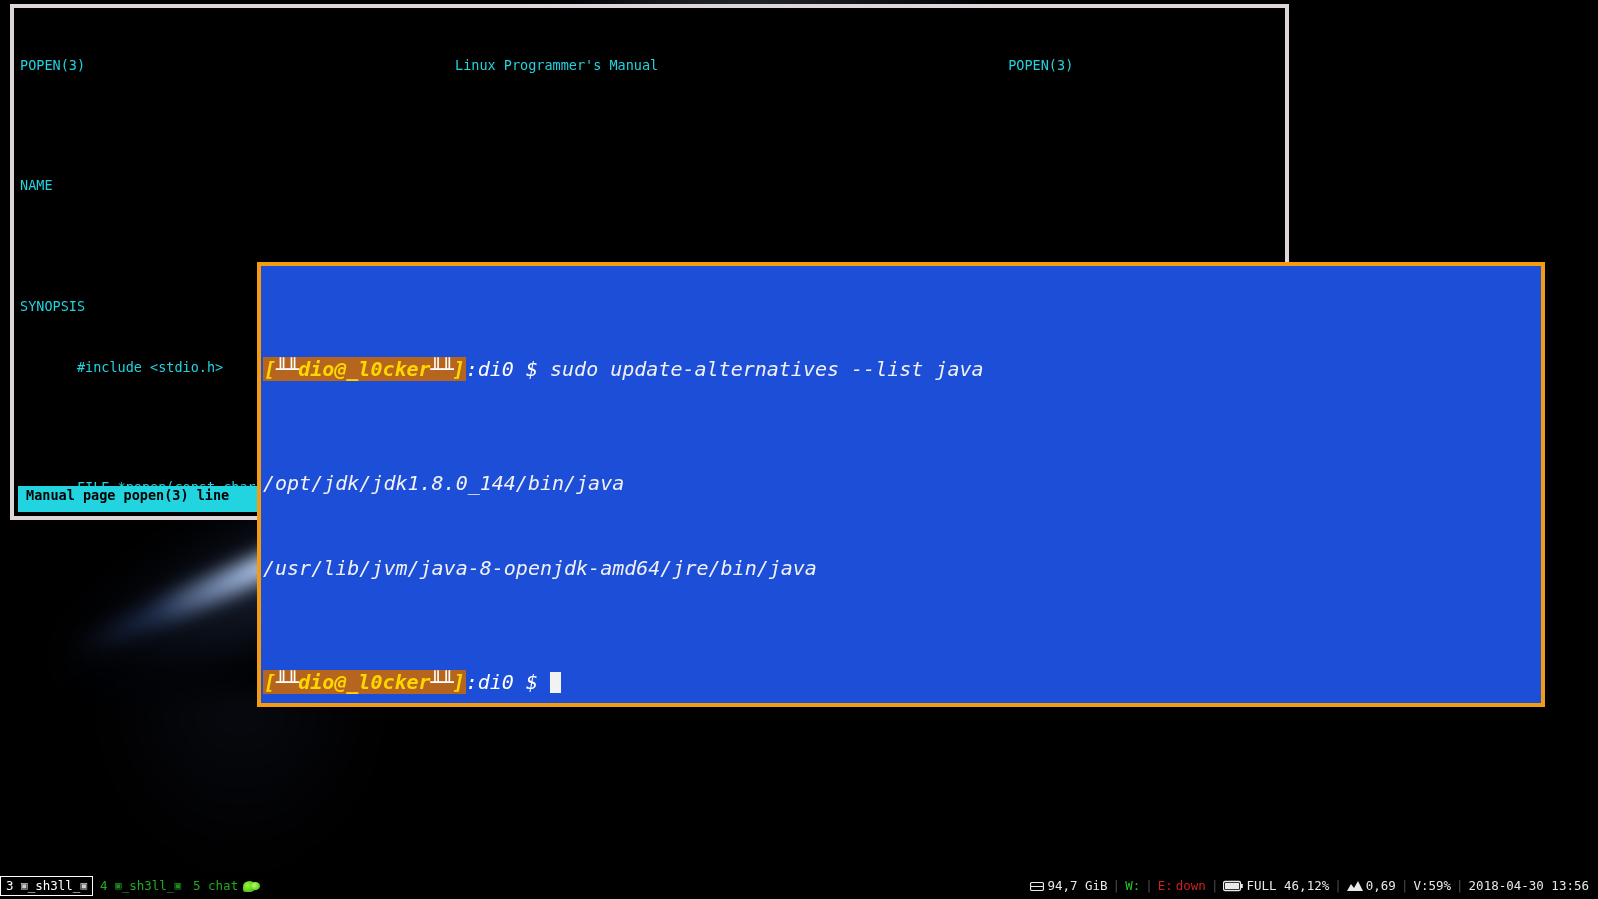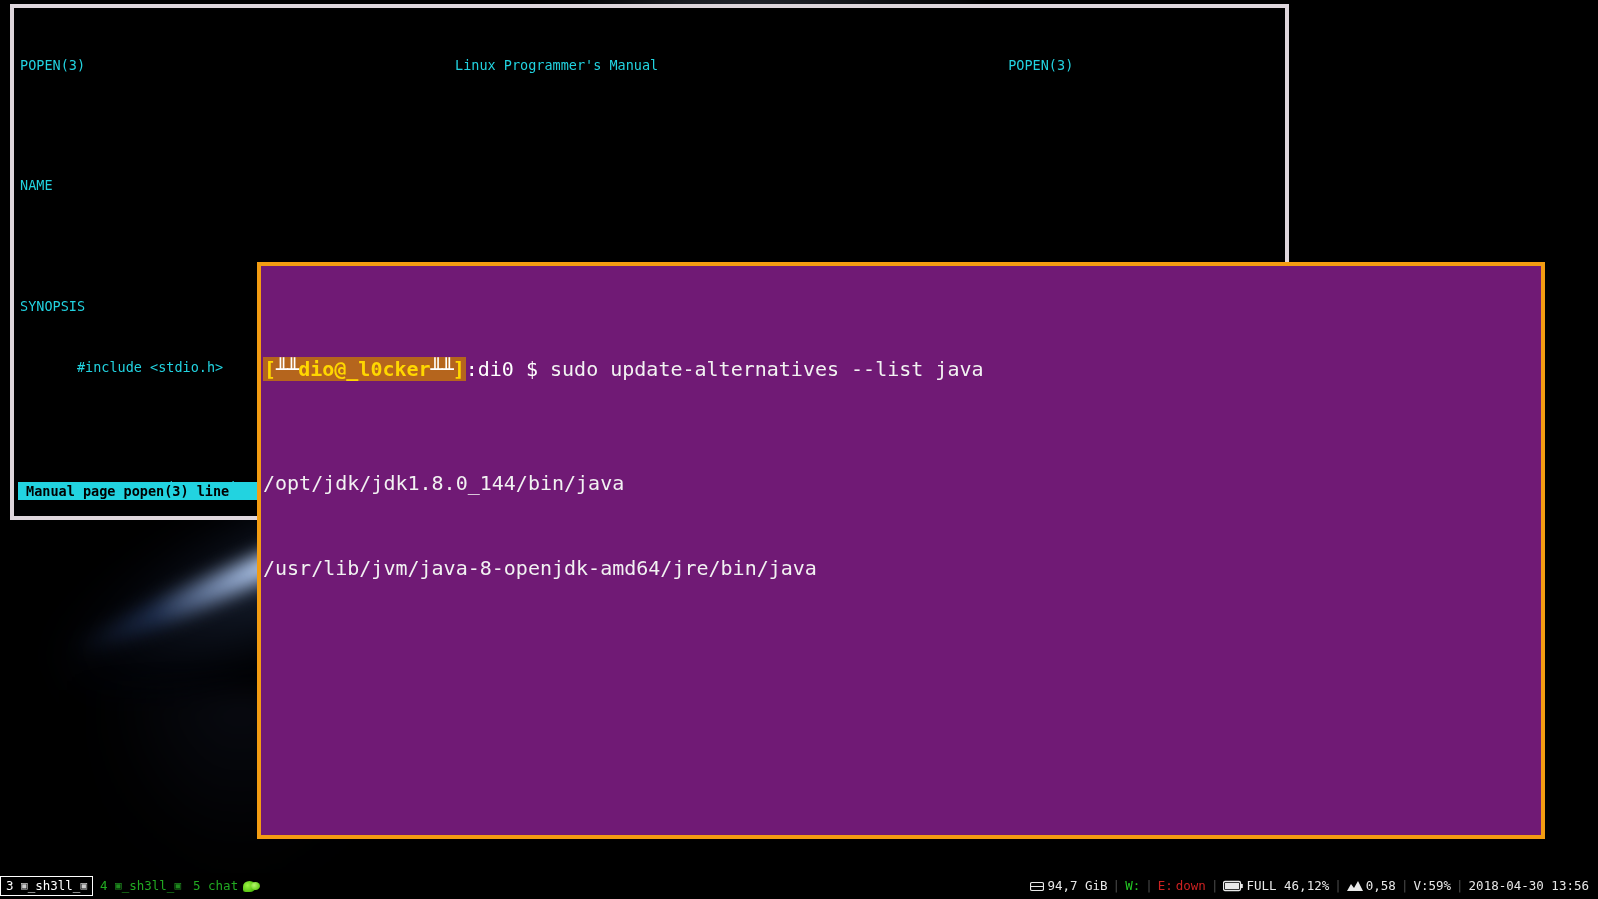--- a/index.html
+++ b/index.html
@@ -86,30 +86,31 @@
     overflow:hidden;
   }
   #man-page{
     position:absolute;left:0;top:0;right:0;bottom:0;
     color:#22d3e0;font-size:13.5px;line-height:17.8px;
     white-space:pre;padding:6px 0 0 0;
   }
   #man-page .row{height:17.8px;padding-left:6px;margin-top:7px;}
   #man-page u{text-decoration:underline;}
   #man-status{
-    position:absolute;left:4px;bottom:16px;width:250px;height:18px;
+    position:absolute;left:4px;bottom:4px;width:250px;height:26px;
     background:#22d3e0;color:#000;font-size:13.5px;line-height:18px;
     white-space:pre;font-weight:bold;padding-left:8px;box-sizing:border-box;
   }
 
   
   #term-window{
-    position:absolute;left:257px;top:262px;width:1288px;height:577px;
-    border:4px solid #f39c12;background:#701a75;box-sizing:border-box;
+    position:absolute;left:257px;top:262px;width:1288px;height:445px;
+    border:4px solid #f39c12;background:#1d4ed8;box-sizing:border-box;
     overflow:hidden;
+    font-style:italic;
   }
   #term-body{
     position:absolute;left:0;top:0;right:0;bottom:0;
     padding:4px 0 0 2px;color:#f2f2f2;font-size:20px;line-height:28.4px;
     white-space:pre;
   }
   .term-line{height:28.4px;white-space:pre;}
   .pstag{
     background:#b5651d;color:#ffd700;font-weight:bold;padding:0 1px;
   }
@@ -204,20 +205,21 @@
 </div>
 
 <div id="term-window">
   <div id="term-body">
 
     <div class="term-line"><span class="pstag"><span class="brk">[</span><span class="deco">╨╨</span><span>dio@_l0cker</span><span class="deco">╨╨</span><span class="brk">]</span></span><span class="host">:di0 $ </span><span>sudo update-alternatives --list java</span></div>
 
     <div class="term-line">/opt/jdk/jdk1.8.0_144/bin/java</div>
     <div class="term-line">/usr/lib/jvm/java-8-openjdk-amd64/jre/bin/java</div>
 
+    <div class="term-line"><span class="pstag"><span class="brk">[</span><span class="deco">╨╨</span><span>dio@_l0cker</span><span class="deco">╨╨</span><span class="brk">]</span></span><span class="host">:di0 $ </span><span class="cursor"></span></div>
 
   </div>
 </div>
 
 <div id="statusbar">
 
   <div id="sb-left">
     <div class="ws active"><span>3</span>&nbsp;<span class="sq">▣</span><span>_sh3ll_</span><span class="sq">▣</span></div>
     <div class="ws"><span>4</span>&nbsp;<span class="sq">▣</span><span>_sh3ll_</span><span class="sq">▣</span></div>
     <div class="ws"><span>5</span>&nbsp;<span>chat</span><span class="chatdot"></span><span class="chatdot2"></span></div>
@@ -242,21 +244,21 @@
           <rect x="2" y="3" width="14" height="6" fill="#e8e8e8"></rect>
           <rect x="18" y="4" width="1.8" height="4" fill="#e8e8e8"></rect>
         </svg>
       <span>FULL 46,12%</span>
     </span>
     <span class="sep">|</span>
     <span class="sb-item w">
       <svg class="ico" width="16" height="12" viewBox="0 0 16 12">
           <polygon points="0,11 4,4 7,8 11,1 16,11" fill="#e8e8e8"></polygon>
         </svg>
-      <span>0,58</span>
+      <span>0,69</span>
     </span>
     <span class="sep">|</span>
     <span class="sb-item w"><span>V:59%</span></span>
     <span class="sep">|</span>
     <span class="sb-item w"><span>2018-04-30 13:56</span></span>
   </div>
 
 </div>
 
 </body></html>

